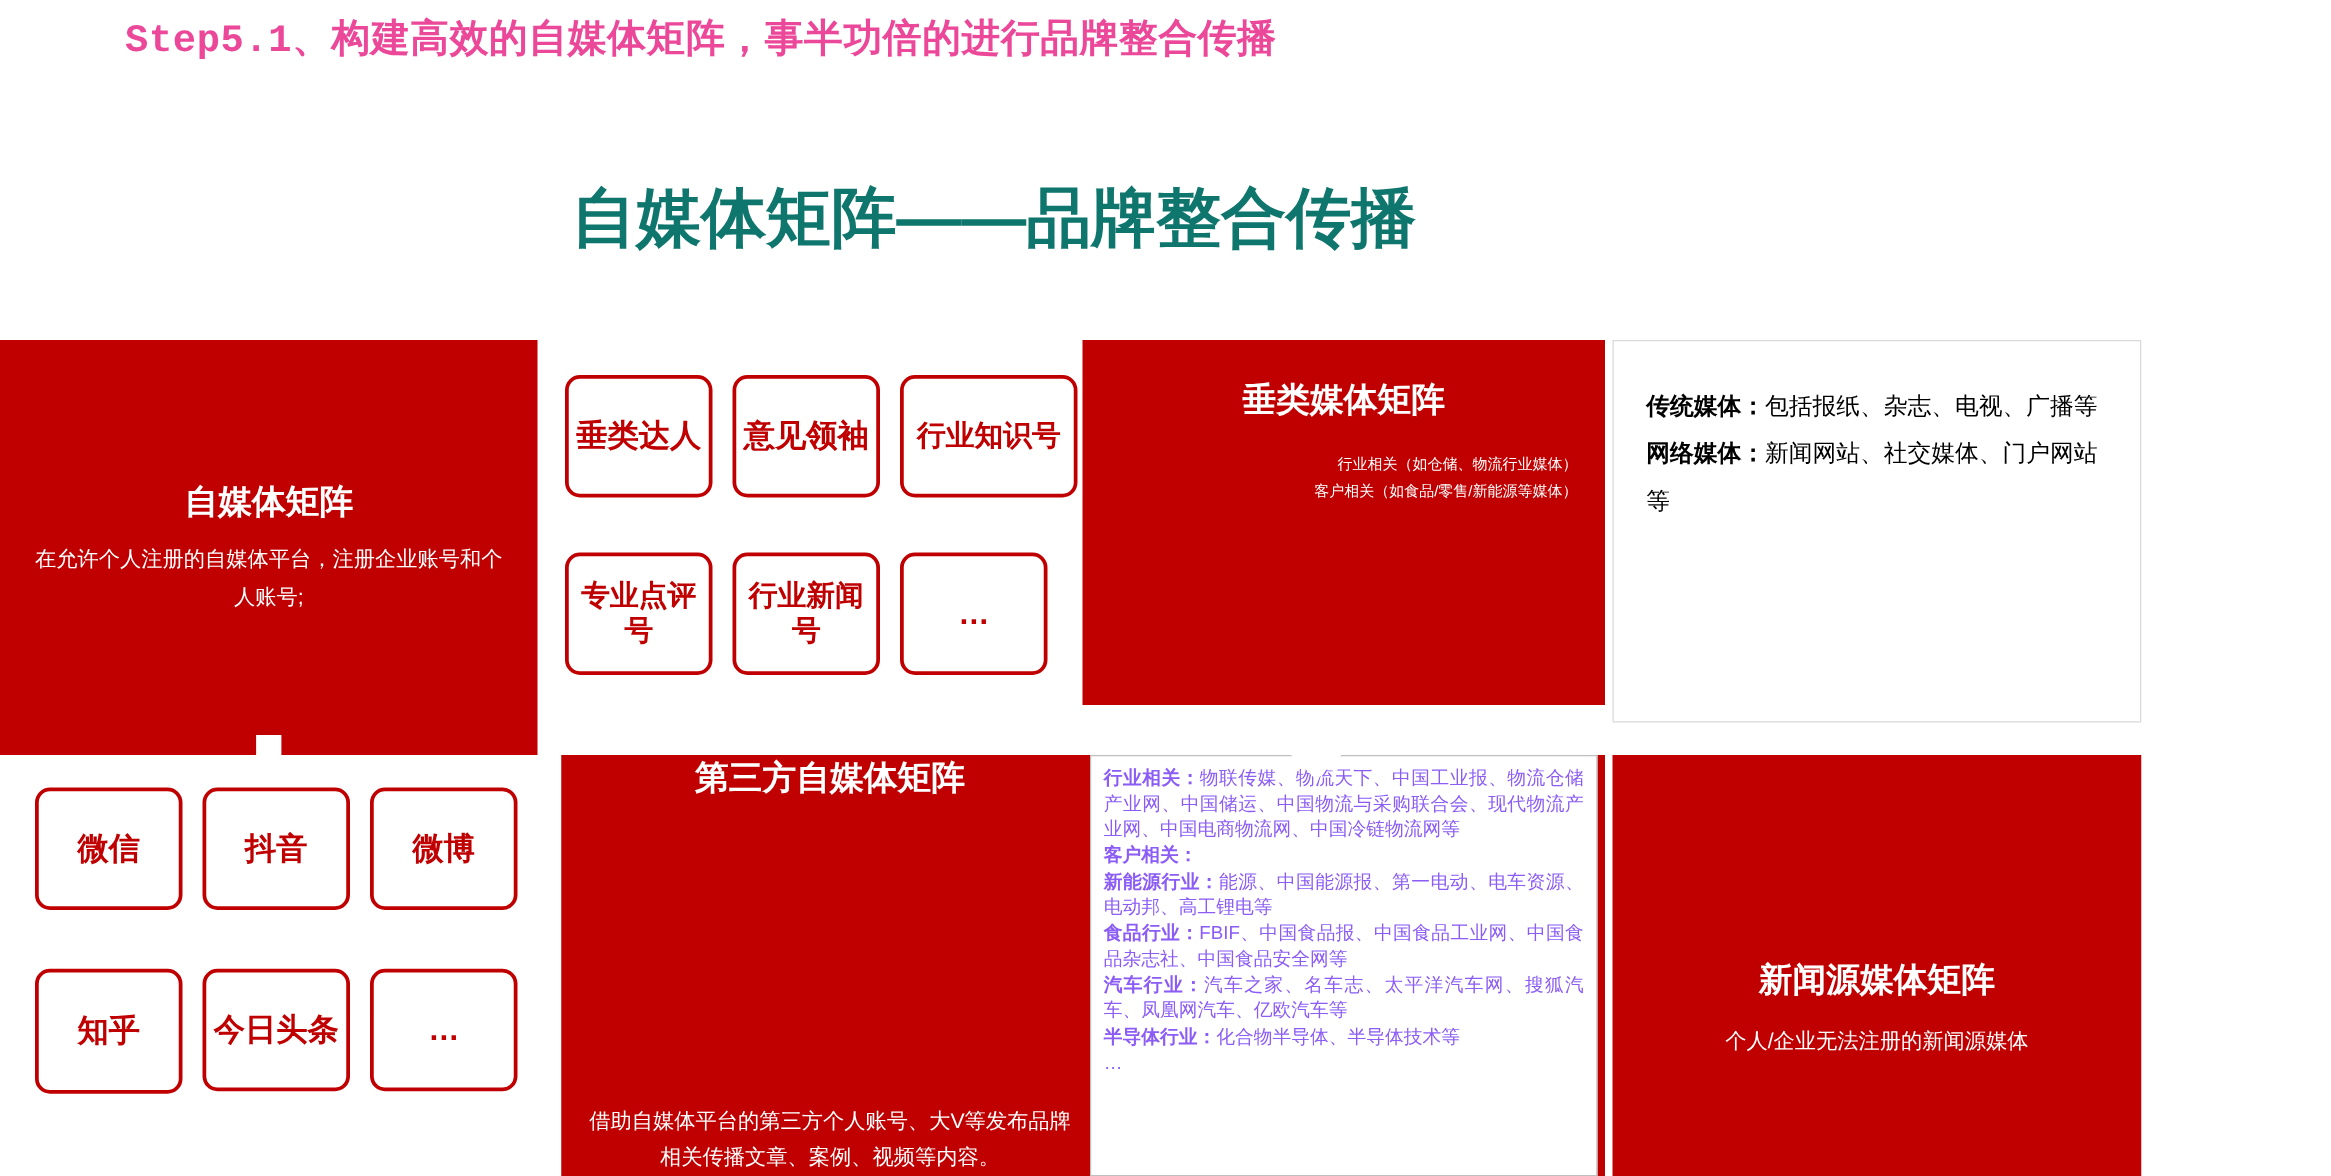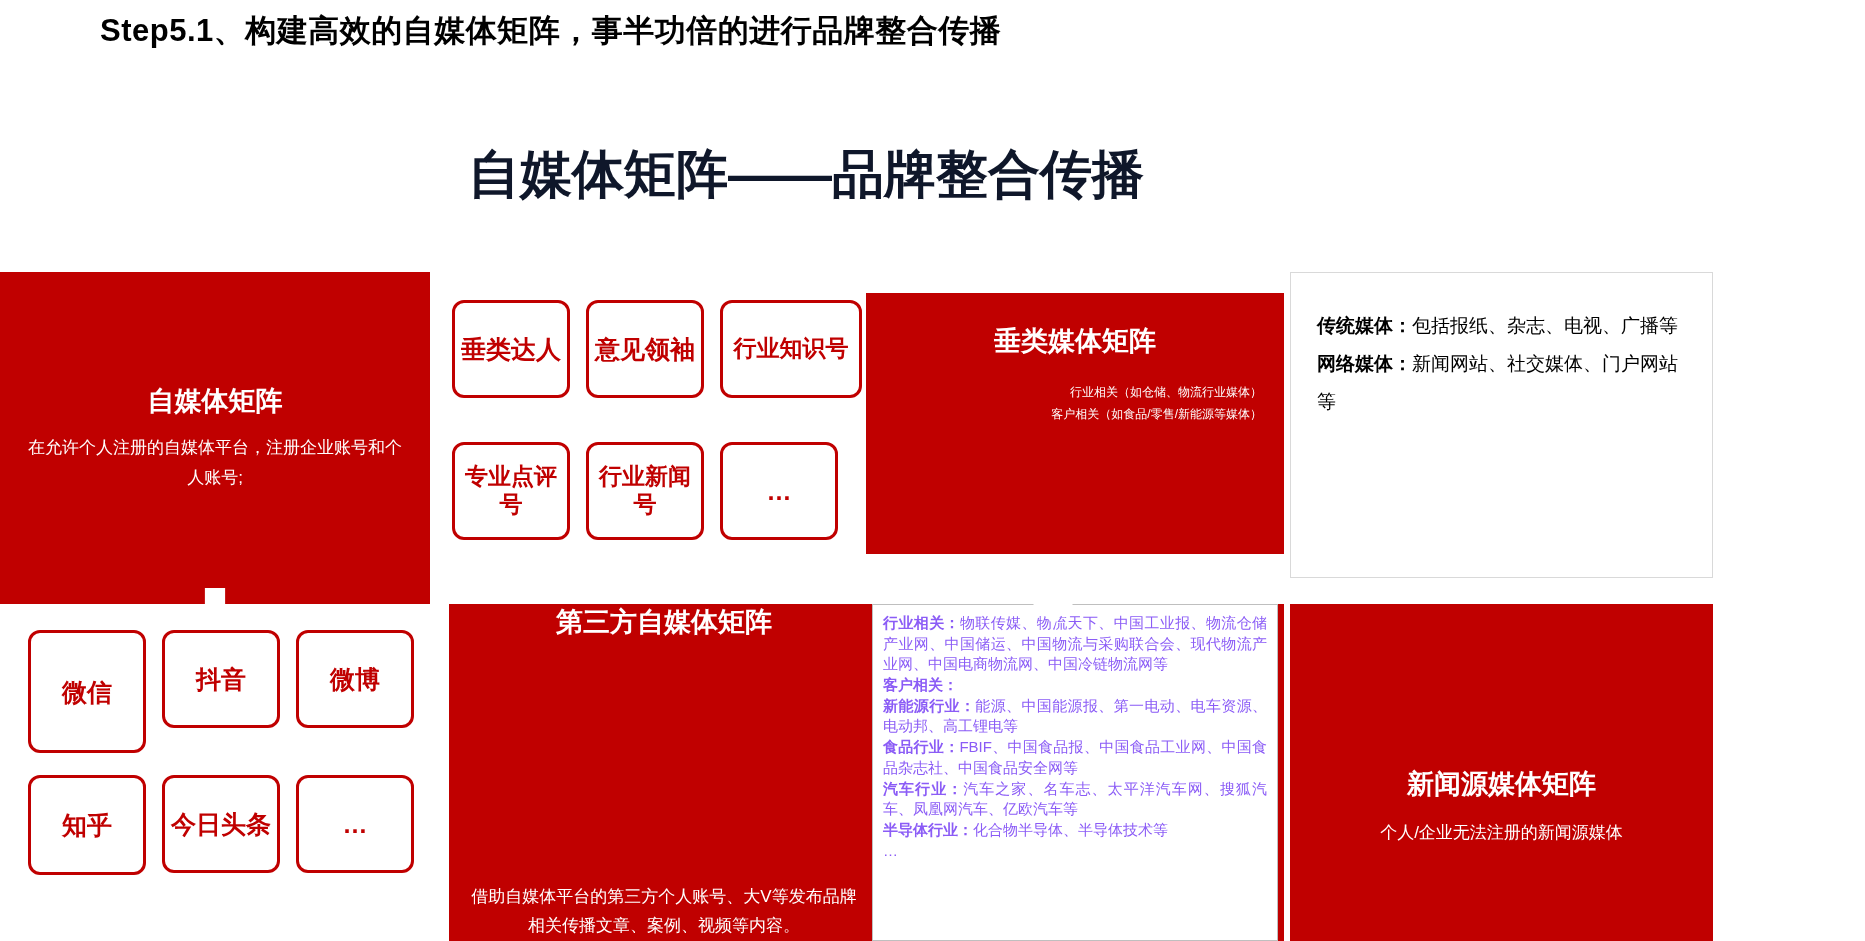--- a/index.html
+++ b/index.html
@@ -19,31 +19,32 @@
     width: 1865px;
     height: 941px;
   }
   
   .step-title {
     position: absolute;
     left: 100px;
     top: 10px;
     font-size: 31px;
     font-weight: bold;
-    color: #000000;
+    color: #ec4899;
     letter-spacing: 0.5px;
     white-space: nowrap;
+    font-family: Liberation Mono, monospace;
   }
   .main-title {
     position: absolute;
-    left: 468px;
+    left: 457px;
     top: 140px;
     font-size: 52px;
     font-weight: bold;
-    color: #0f172a;
+    color: #0f766e;
     white-space: nowrap;
   }
 
   
   .red-box {
     position: absolute;
     background: #c00000;
     color: #ffffff;
     box-sizing: border-box;
   }
@@ -92,23 +93,22 @@
   
   #col2-bottom {
     left: 430px; top: 604px; width: 430px; height: 337px;
     display: flex; flex-direction: column; align-items: center; justify-content: space-between; margin-left: 19px;
   }
   #col2-bottom .box-title { margin-bottom: 16px; }
   #col2-bottom .box-sub { width: 400px; }
 
   
   #col3-head {
-    left: 866px; top: 272px; width: 418px; height: 261px;
+    left: 866px; top: 272px; width: 418px; height: 292px;
     padding: 30px 22px 0 22px;
-    margin-top: 21px;
   }
   #col3-head .box-title { margin-bottom: 22px; }
   #col3-head .box-line {
     font-size: 12px;
     line-height: 1.85;
     text-align: right;
   }
   #col3-bottom {
     left: 866px; top: 604px; width: 418px; height: 337px;
   }
@@ -170,21 +170,21 @@
   <div class="step-title">Step5.1、构建高效的自媒体矩阵，事半功倍的进行品牌整合传播</div>
   <div class="main-title">自媒体矩阵——品牌整合传播</div>
 
   <div class="red-box" id="col1-head">
     <div class="box-title">自媒体矩阵</div>
     <div class="box-sub">在允许个人注册的自媒体平台，注册企业账号和个人账号;</div>
   </div>
 
   <div class="arrow-shape-down" style="left:192px; top:588px;"></div>
 
-  <div class="pill" style="left:28px; top:630px; width:118px; height:123px;">
+  <div class="pill" style="left:28px; top:630px; width:118px; height:98px;">
     <span>微信</span>
   </div>
   <div class="pill" style="left:162px; top:630px; width:118px; height:98px;">
     <span>抖音</span>
   </div>
   <div class="pill" style="left:296px; top:630px; width:118px; height:98px;">
     <span>微博</span>
   </div>
   <div class="pill" style="left:28px; top:775px; width:118px; height:100px;">
     <span>知乎</span>

